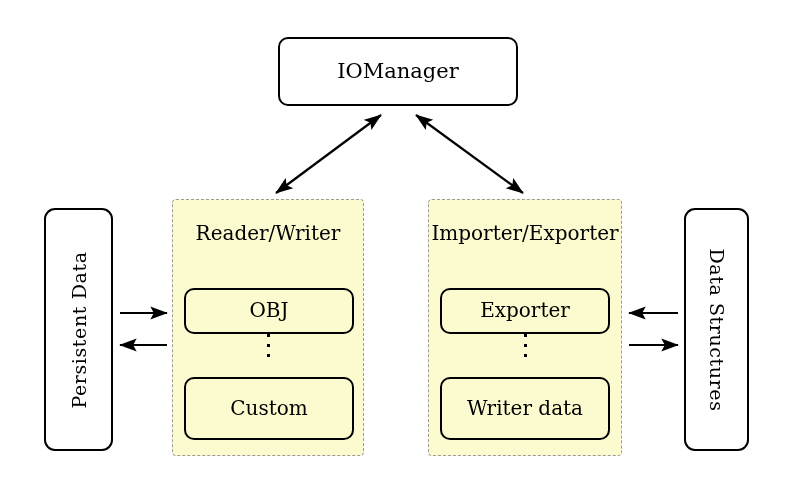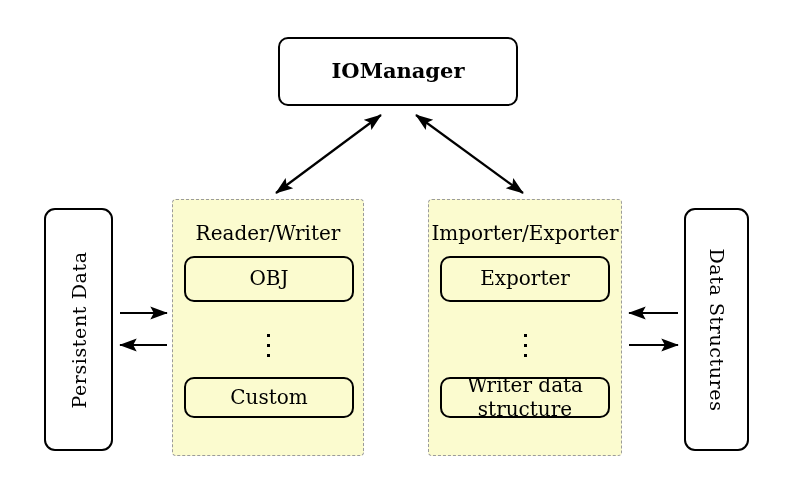--- a/index.html
+++ b/index.html
@@ -53,21 +53,20 @@
     color: #000000;
     white-space: nowrap;
   }
   
   #io-manager {
     left: 278px;
     top: 37px;
     width: 240px;
     height: 69px;
     font-size: 21px;
-    font-weight: bold;
   }
   
   .vbox {
     position: absolute;
     box-sizing: border-box;
     background: #ffffff;
     border: 2.2px solid #000000;
     border-radius: 11px;
     display: flex;
     align-items: center;
@@ -111,30 +110,30 @@
     height: 257px;
     padding-left: 12px;
   }
   .panel-title {
     top: 21px;
     font-size: 20px;
   }
   
   .inner-1 {
     left: 11px;
-    top: 56px;
+    top: 88px;
     width: 170px;
     height: 46px;
     font-size: 20px;
   }
   .inner-2 {
     left: 11px;
     top: 177px;
     width: 170px;
-    height: 41px;
+    height: 63px;
     font-size: 20px;
   }
   .panel .node { position: absolute; }
   
   .vdots {
     position: absolute;
     left: 0;
     right: 0;
     top: 134px;
     display: flex;
@@ -227,18 +226,17 @@
 
     <div class="vdots">
       <span></span>
       <span></span>
       <span></span>
     </div>
 
     <div class="node node-yellow inner-2">
       <span>
         <span>Writer data</span><br>
-        <span>structure</span>
       </span>
     </div>
   </div>
 
 </div>
 
 </body></html>

